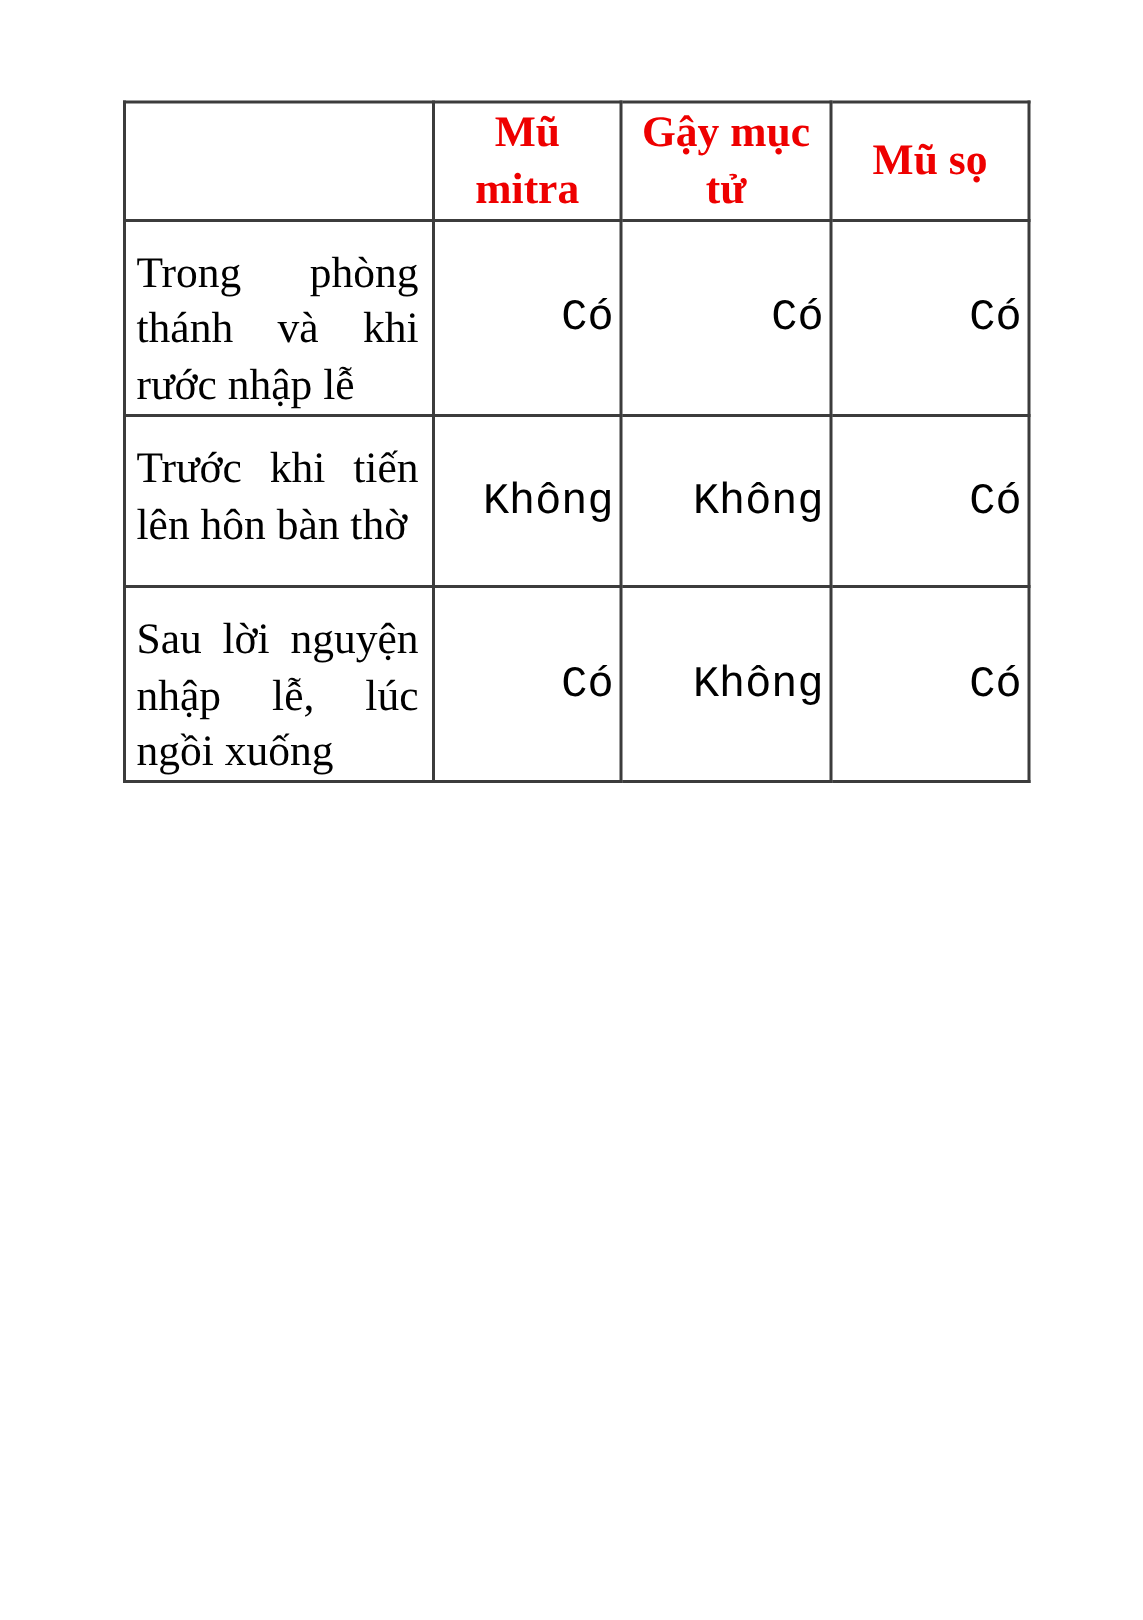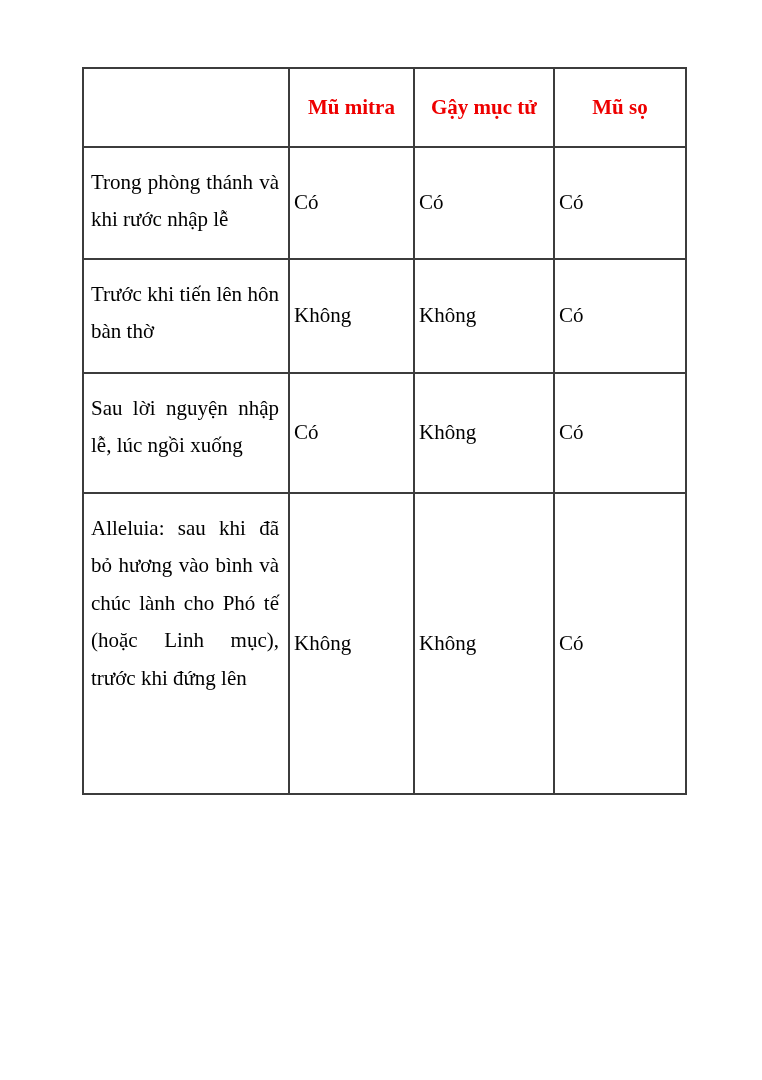--- a/index.html
+++ b/index.html
@@ -20,21 +20,21 @@
     height: 1080px;
     background: #ffffff;
   }
   table.liturgy {
     position: absolute;
     left: 82px;
     top: 67px;
     width: 603px;
     border-collapse: collapse;
     table-layout: fixed;
-    font-size: 21px;
+    font-size: 29px;
     line-height: 37.4px;
   }
   table.liturgy th,
   table.liturgy td {
     border: 2px solid #3c3c3c;
     box-sizing: border-box;
     overflow: hidden;
     background: #ffffff;
   }
   table.liturgy thead tr { height: 79px; }
@@ -49,23 +49,24 @@
     text-align: center;
     vertical-align: middle;
     padding: 0 4px;
   }
   td.desc {
     text-align: justify;
     vertical-align: top;
     padding: 16px 9px 0 7px;
   }
   td.val {
-    text-align: left;
+    text-align: right;
     vertical-align: middle;
     padding: 0 4px;
+    font-family: Liberation Mono, monospace;
   }
 </style>
 </head>
 <body style="background: rgb(255, 255, 255);">
 
 <div class="page">
   <table class="liturgy">
     <colgroup>
       <col style="width:206px">
       <col style="width:125px">
@@ -92,21 +93,15 @@
         <td class="val">Không</td>
         <td class="val">Không</td>
         <td class="val">Có</td>
       </tr>
       <tr class="r2">
         <td class="desc">Sau lời nguyện nhập lễ, lúc ngồi xuống</td>
         <td class="val">Có</td>
         <td class="val">Không</td>
         <td class="val">Có</td>
       </tr>
-      <tr class="r3">
-        <td class="desc">Alleluia: sau khi đã bỏ hương vào bình và chúc lành cho Phó tế (hoặc Linh mục), trước khi đứng lên</td>
-        <td class="val">Không</td>
-        <td class="val">Không</td>
-        <td class="val">Có</td>
-      </tr>
     </tbody>
   </table>
 </div>
 
 </body></html>

